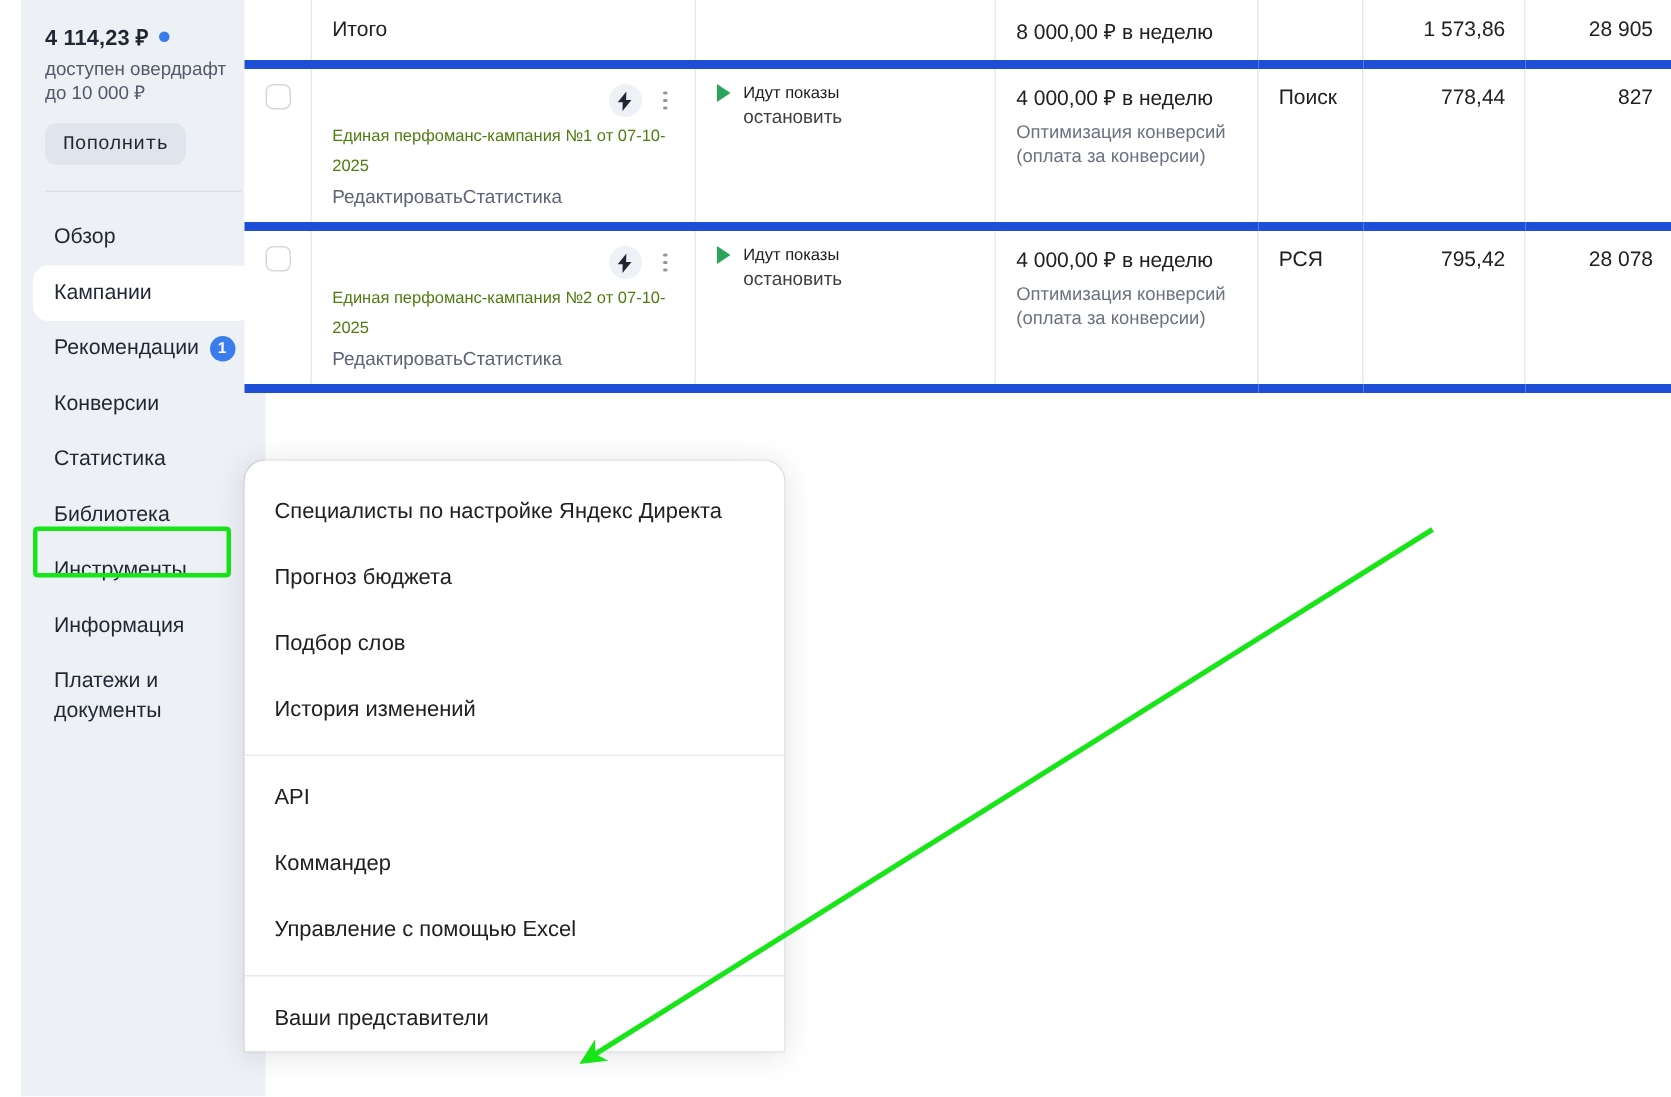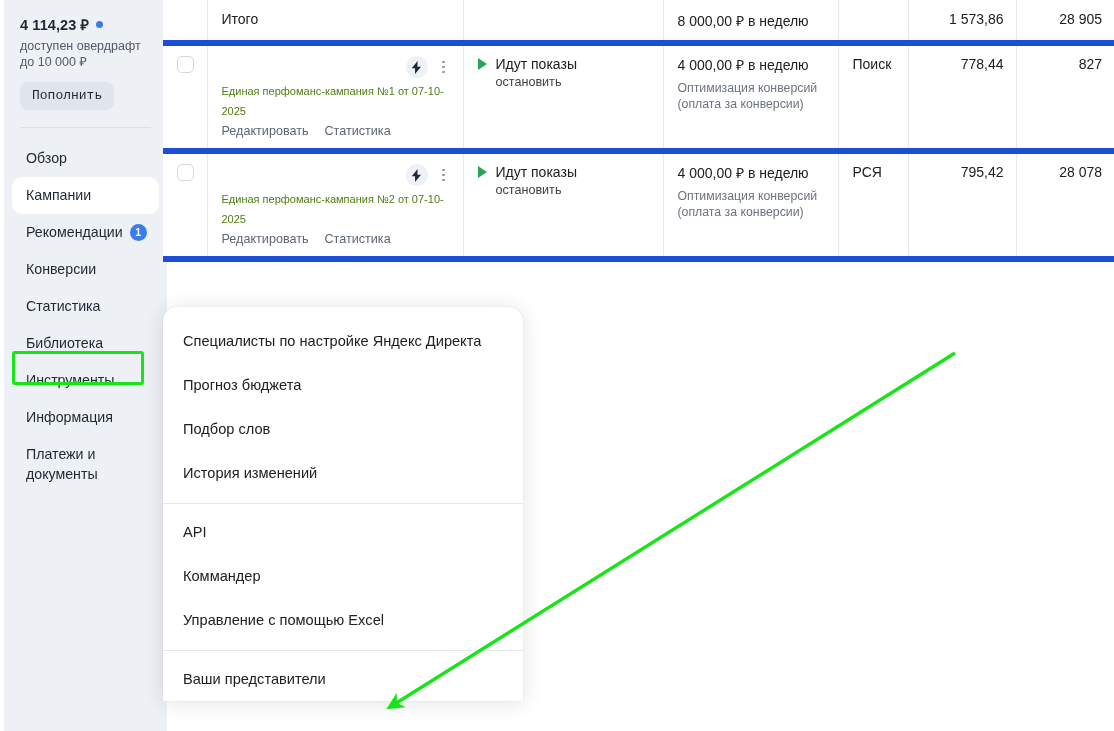--- a/index.html
+++ b/index.html
@@ -14,21 +14,21 @@
   #root {
     position: relative;
     width: 1114px;
     height: 731px;
     background: #ffffff;
   }
 
   
   .sidebar {
     position: absolute;
-    left: 4px; top: 0;
+    left: 14px; top: 0;
     width: 163px;
     height: 731px;
     background: #edf0f5;
   }
   .balance-block {
     padding: 14px 16px 0 16px;
   }
   .balance-row {
     display: flex;
     align-items: center;
@@ -184,36 +184,36 @@
   .camp-title {
     font-size: 11px;
     line-height: 20px;
     color: #4d7c0f;
   }
   .camp-links {
     margin-top: 3px;
     font-size: 12.6px;
     color: #5c6475;
     display: flex;
-    gap: 16px;
+    gap: 0;
   }
   .camp-links span { cursor: pointer; }
 
   .status-line {
     display: flex;
     align-items: center;
     gap: 9px;
   }
   .play-tri {
     width: 0; height: 0;
     border-left: 9px solid #2aa45b;
     border-top: 6px solid transparent;
     border-bottom: 6px solid transparent;
   }
-  .status-text { font-size: 14px; color: #21201f; }
+  .status-text { font-size: 11px; color: #21201f; }
   .status-stop {
     margin-top: 3px;
     margin-left: 18px;
     font-size: 12.6px;
     color: #404040;
     cursor: pointer;
   }
   .budget-main { font-size: 14px; color: #21201f; line-height: 19px; }
   .budget-sub {
     margin-top: 5px;

